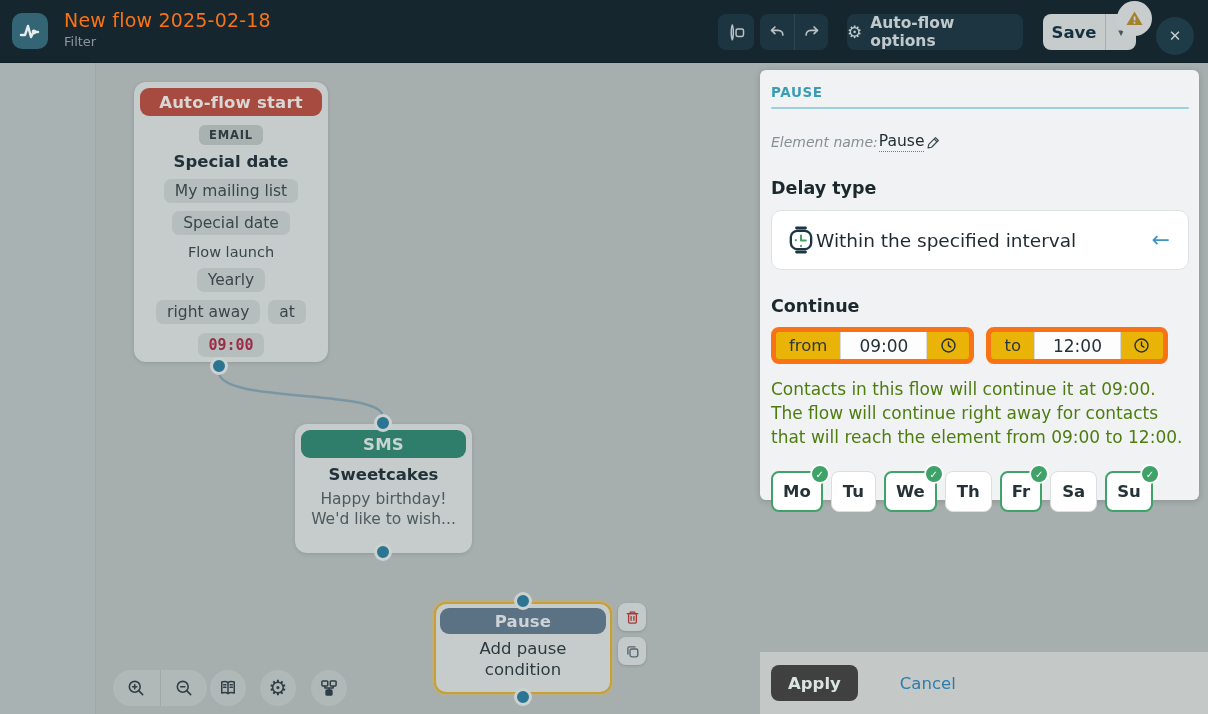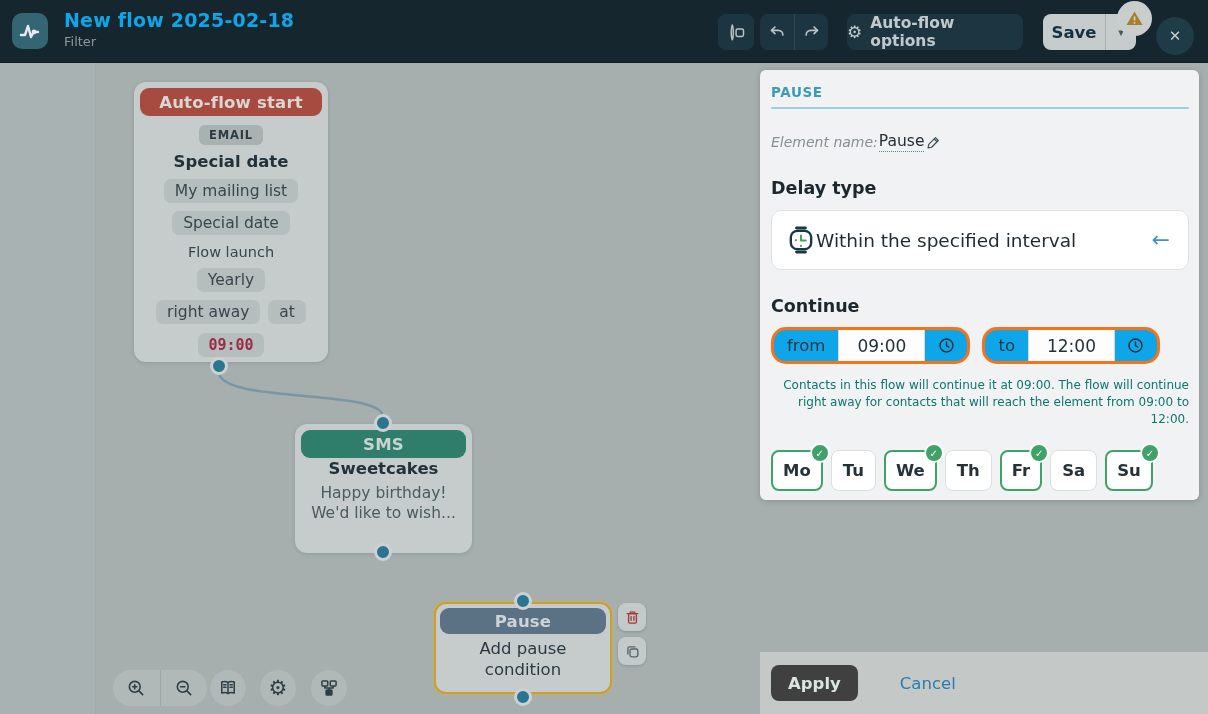--- a/index.html
+++ b/index.html
@@ -3,21 +3,21 @@
 <meta charset="utf-8">
 <style>
   * { margin:0; padding:0; box-sizing:border-box; }
   html,body { width:1208px; height:714px; overflow:hidden; }
   body { font-family:"DejaVu Sans","Liberation Sans",sans-serif; position:relative; background:#a6aeae; }
 
   
   .header { position:absolute; top:0; left:0; right:0; height:63px; background:#15262e; border-bottom:1px solid #0f1d24; z-index:20; }
   .logo { position:absolute; left:12px; top:13px; width:36px; height:36px; border-radius:10px; background:#346574; display:flex; align-items:center; justify-content:center; }
   .title-block { position:absolute; left:64px; top:9px; }
-  .flow-title { font-size:19px; font-weight:700; color:#0ea5e9; letter-spacing:.2px; }
+  .flow-title { font-size:19px; font-weight:400; color:#f97316; letter-spacing:.2px; }
   .flow-status { font-size:13px; color:#8d979b; margin-top:3px; }
   .hbtn { position:absolute; top:14px; height:36px; background:#1d3541; border-radius:8px; display:flex; align-items:center; justify-content:center; color:#bcc5c8; cursor:pointer; }
   .btn-copyflow { left:718px; width:36px; }
   .undo-redo { left:760px; width:68px; padding:0; }
   .undo-redo .half { width:34px; height:36px; display:flex; align-items:center; justify-content:center; }
   .undo-redo .half + .half { border-left:1px solid #31454f; }
   .btn-options { left:847px; width:176px; gap:8px; font-size:15.5px; font-weight:600; color:#c0c9cc; }
   .gear-glyph { font-size:17px; line-height:1; }
   .save-group { position:absolute; left:1043px; top:14px; height:36px; border-radius:8px; overflow:hidden; display:flex; background:#c6cbcb; }
   .save-main { width:62px; display:flex; align-items:center; justify-content:center; font-size:16.5px; font-weight:700; color:#14313f; cursor:pointer; }
@@ -40,21 +40,21 @@
   .badge { margin-top:9px; background:#a9b2b1; color:#2e3c42; font-size:11.5px; font-weight:700; letter-spacing:.8px; padding:3px 10px; border-radius:6px; }
   .node-strong { margin-top:7px; font-size:16.5px; font-weight:700; color:#23313a; }
   .chip { margin-top:8px; background:#b6bebd; color:#39464c; font-size:15.5px; padding:3px 11px; border-radius:7px; }
   .plain { margin-top:9px; font-size:14.5px; color:#39464c; }
   .chip-row { margin-top:8px; display:flex; gap:8px; }
   .chip-row .chip { margin-top:0; }
   .time-chip { margin-top:9px; background:#b6bebd; color:#9d2b47; font-family:"DejaVu Sans Mono","Liberation Mono",monospace; font-size:15px; font-weight:700; padding:3px 10px; border-radius:7px; }
 
   .sms-node { left:295px; top:424px; width:177px; height:129px; }
   .sms-node .node-header { background:#2f7e6b; color:#c9d3d0; }
-  .sms-node .node-strong { margin-top:1px;text-align:center; }
+  .sms-node .node-strong { margin-top:7px;text-align:center; }
   .sms-preview { margin-top:5px; font-size:15.5px; color:#4d5a60; text-align:center; line-height:1.3; }
 
   .pause-node { left:434px; top:602px; width:178px; height:92px; border:2px solid #c89f35; box-shadow:0 0 0 2px rgba(214,178,74,.35); }
   .pause-node .node-header { margin:4px 4px 0 4px; height:26px; background:#5b7284; color:#cdd3d6; }
   .pause-body { margin-top:5px; text-align:center; font-size:16.5px; color:#2c3940; line-height:1.27; }
 
   .dot { position:absolute; width:18px; height:18px; border-radius:50%; background:#2b7492; border:3px solid #ccd2d1; z-index:4; cursor:pointer; }
 
   .node-action { position:absolute; width:28px; height:28px; background:#c3cac9; border-radius:8px; display:flex; align-items:center; justify-content:center; z-index:4; cursor:pointer; box-shadow:0 1px 3px rgba(0,0,0,.15); }
 
@@ -69,25 +69,25 @@
   .panel-title { margin-top:14px; font-size:13.5px; font-weight:700; letter-spacing:.6px; color:#3b9db4; }
   .panel-divider { margin-top:7px; height:2px; background:#9ed0dc; border-radius:1px; }
   .elname-row { margin-top:23px; display:flex; align-items:center; gap:1px; }
   .elname-label { font-style:italic; font-size:14px; color:#868f93; }
   .elname-value { font-size:15.5px; color:#222f36; border-bottom:1.5px dotted #4b8aa0; padding-bottom:1px; cursor:pointer; }
   .panel-h { margin-top:26px; font-size:17.5px; font-weight:700; color:#1b282e; }
   .delay-card { margin-top:12px; height:60px; background:#ffffff; border:1px solid #dfe2e2; border-radius:10px; display:flex; align-items:center; padding:0 18px 0 14px; cursor:pointer; }
   .delay-text { flex:1; text-align:left; font-size:18.5px; color:#1f2b31; }
   .back-arrow { color:#3f93c8; font-size:22px; line-height:1; }
   .time-row { margin-top:11px; display:flex; gap:12px; }
-  .time-group { display:flex; height:37px; border:3px solid #f97316; border-radius:15px; overflow:hidden; background:#0ea5e9; }
+  .time-group { display:flex; height:37px; border:5px solid #f97316; border-radius:8px; overflow:hidden; background:#eab308; }
   .tg-label { display:flex; align-items:center; justify-content:center; font-size:16.5px; color:#2b383e; padding:0 13px; }
   .tg-value { background:#fdfdfd; border-left:1px solid #d7dbdb; border-right:1px solid #d7dbdb; display:flex; align-items:center; justify-content:center; font-size:17px; color:#243238; padding:0 18px; cursor:text; }
   .tg-clock { width:42px; display:flex; align-items:center; justify-content:center; cursor:pointer; }
-  .panel-para { margin-top:13px; font-size:12px; color:#0f766e; line-height:1.42;text-align:right; }
+  .panel-para { margin-top:13px; font-size:17px; color:#4d7c0f; line-height:1.42; }
   .days-row { margin-top:22px; display:flex; gap:8px; }
   .day { position:relative; height:41px; min-width:38px; padding:0 11px; background:#fff; border:1px solid #dcdfdf; border-radius:8px; display:flex; align-items:center; justify-content:center; font-size:16.5px; font-weight:700; color:#253238; cursor:pointer; }
   .day.selected { border:2px solid #3fa369; padding:0 10px; }
   .day .check-badge { display:none; position:absolute; top:-9px; right:-9px; width:20px; height:20px; border-radius:50%; background:#3fa369; border:2px solid #fff; color:#fff; font-size:10px; font-weight:700; align-items:center; justify-content:center; }
   .day.selected .check-badge { display:flex; }
 
   .panel-footer { position:absolute; left:760px; right:0; top:652px; bottom:0; background:#c4c8c7; z-index:10; display:flex; align-items:center; }
   .apply-btn { margin-left:11px; height:36px; padding:0 17px; background:#404040; border:none; border-radius:8px; color:#dbe4df; font-size:16.5px; font-weight:700; font-family:inherit; cursor:pointer; }
   .cancel-link { margin-left:42px; font-size:16.5px; color:#2a7dad; cursor:pointer; }
 </style>

